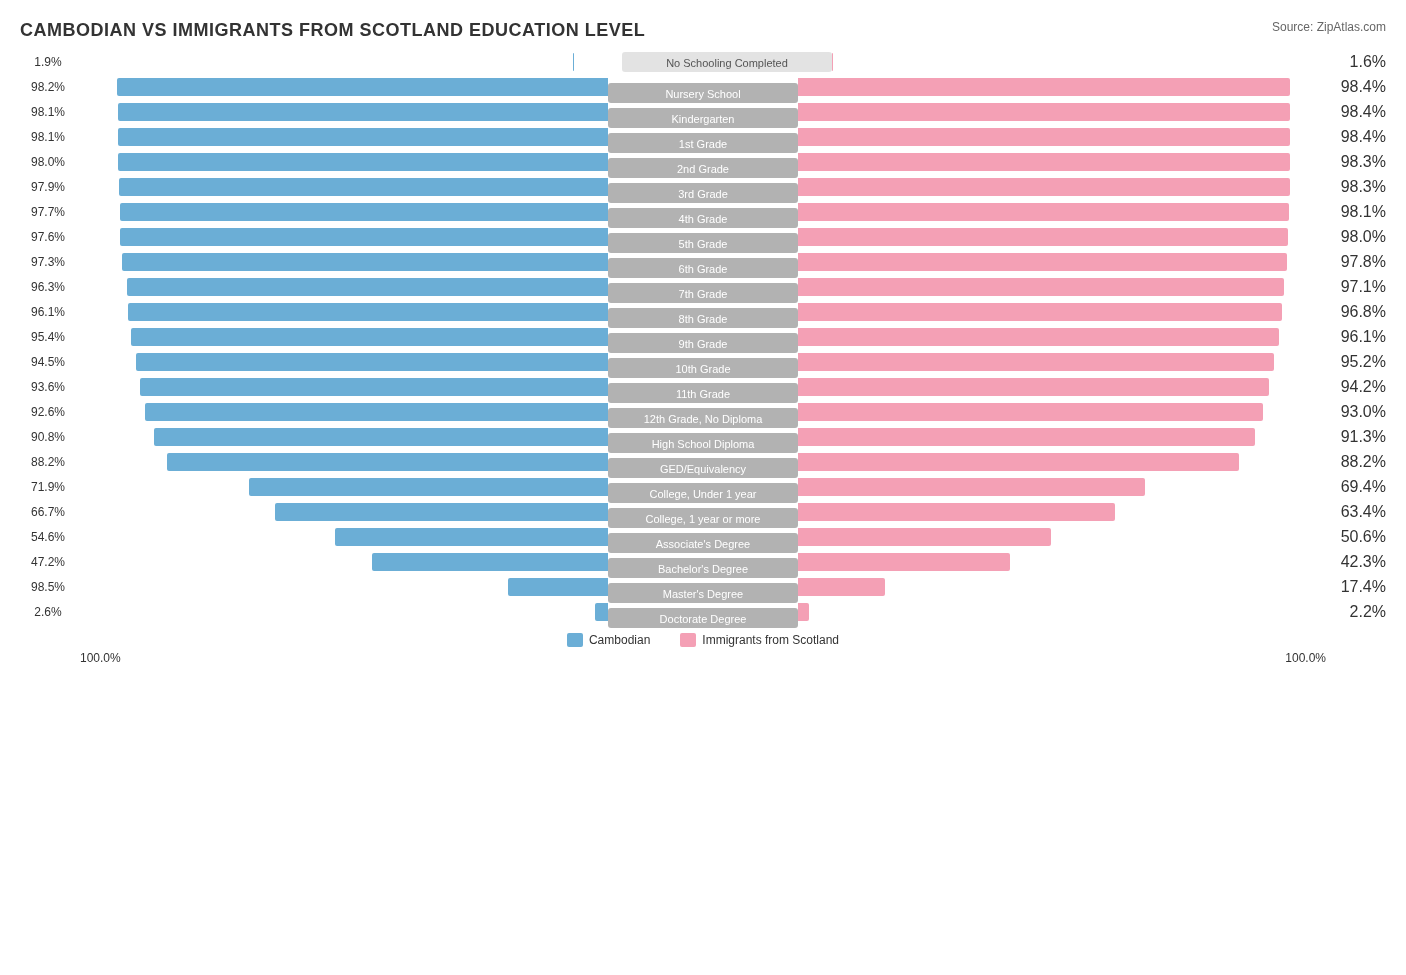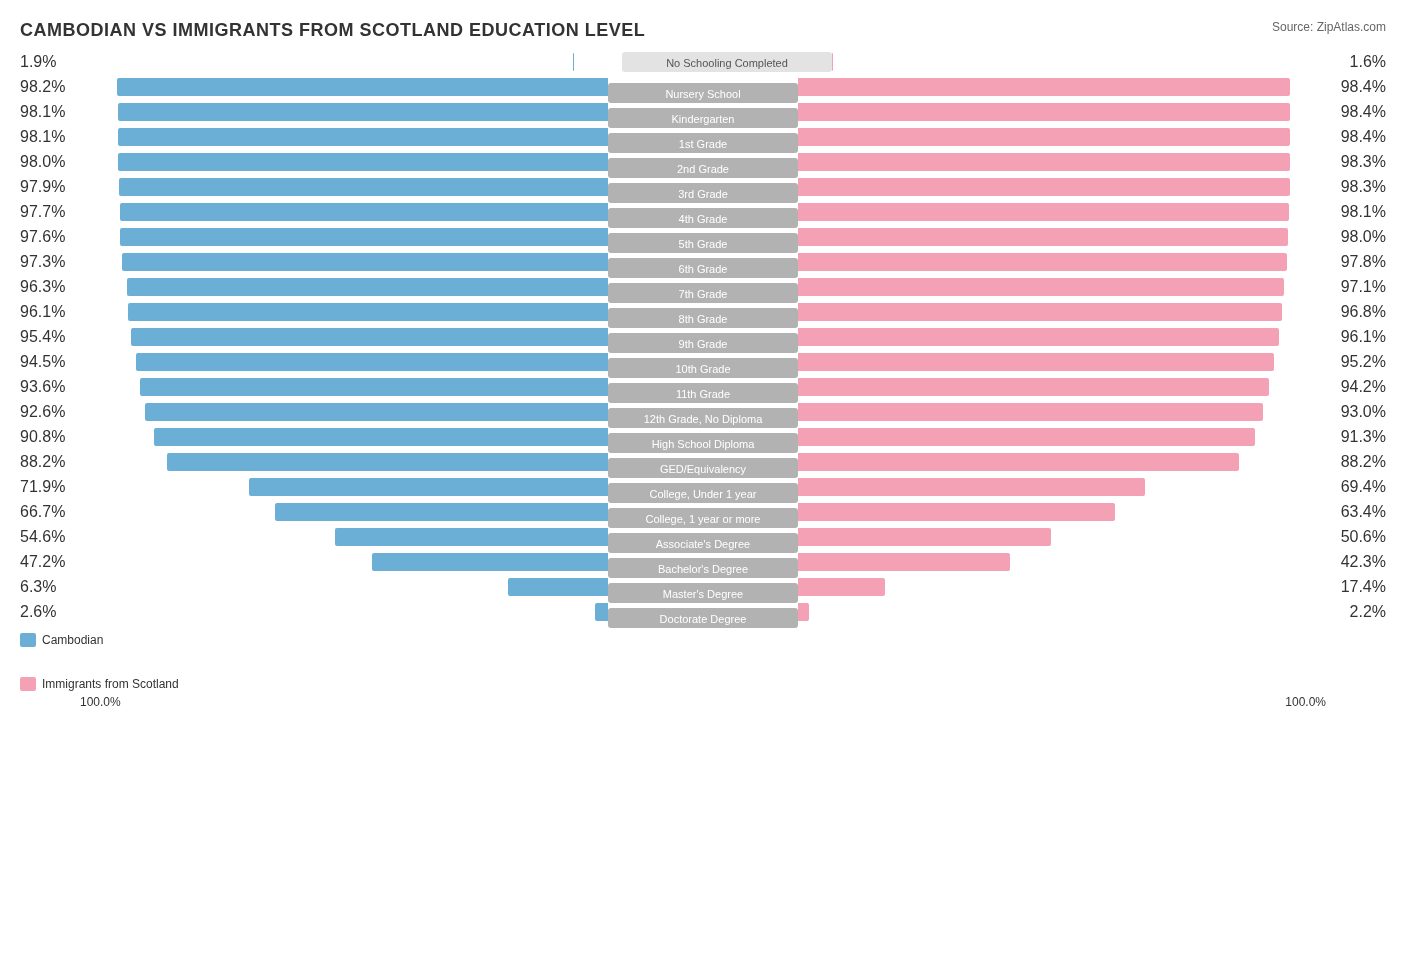--- a/index.html
+++ b/index.html
@@ -42,22 +42,22 @@
       flex-direction: column;
       margin-bottom: 3px;
     }
     .single-bar-row {
       display: flex;
       align-items: center;
       height: 22px;
     }
     .val-left {
       width: 60px;
-      text-align: left;
-      font-size: 16px;
+      text-align: center;
+      font-size: 12px;
       color: #333;
       padding-right: 4px;
       flex-shrink: 0;
     }
     .bar-left-container {
       flex: 1;
       display: flex;
       justify-content: flex-end;
       align-items: center;
       height: 100%;
@@ -101,21 +101,20 @@
       color: #333;
       padding-left: 4px;
       flex-shrink: 0;
     }
     .legend {
       display: flex;
       justify-content: center;
       gap: 30px;
       margin-top: 10px;
       margin-bottom: 4px;
-      flex-direction: column;
     }
     .legend-item {
       display: flex;
       align-items: center;
       gap: 6px;
       font-size: 12px;
       color: #333;
     }
     .legend-color {
       width: 16px;
@@ -430,21 +429,21 @@
           </div>
           <div class="center-label">Bachelor's Degree</div>
           <div class="bar-right-container">
             <div class="bar-right" style="width: 211.5px;"></div>
           </div>
           <div class="val-right">42.3%</div>
         </div>
       </div>
       <div class="row-wrapper">
         <div class="single-bar-row">
-          <div class="val-left">6.3%</div>
+          <div class="val-left">98.5%</div>
           <div class="bar-left-container">
             <div class="bar-left" style="width: 100px;"></div>
           </div>
           <div class="center-label">Master's Degree</div>
           <div class="bar-right-container">
             <div class="bar-right" style="width: 87px;"></div>
           </div>
           <div class="val-right">17.4%</div>
         </div>
       </div>

